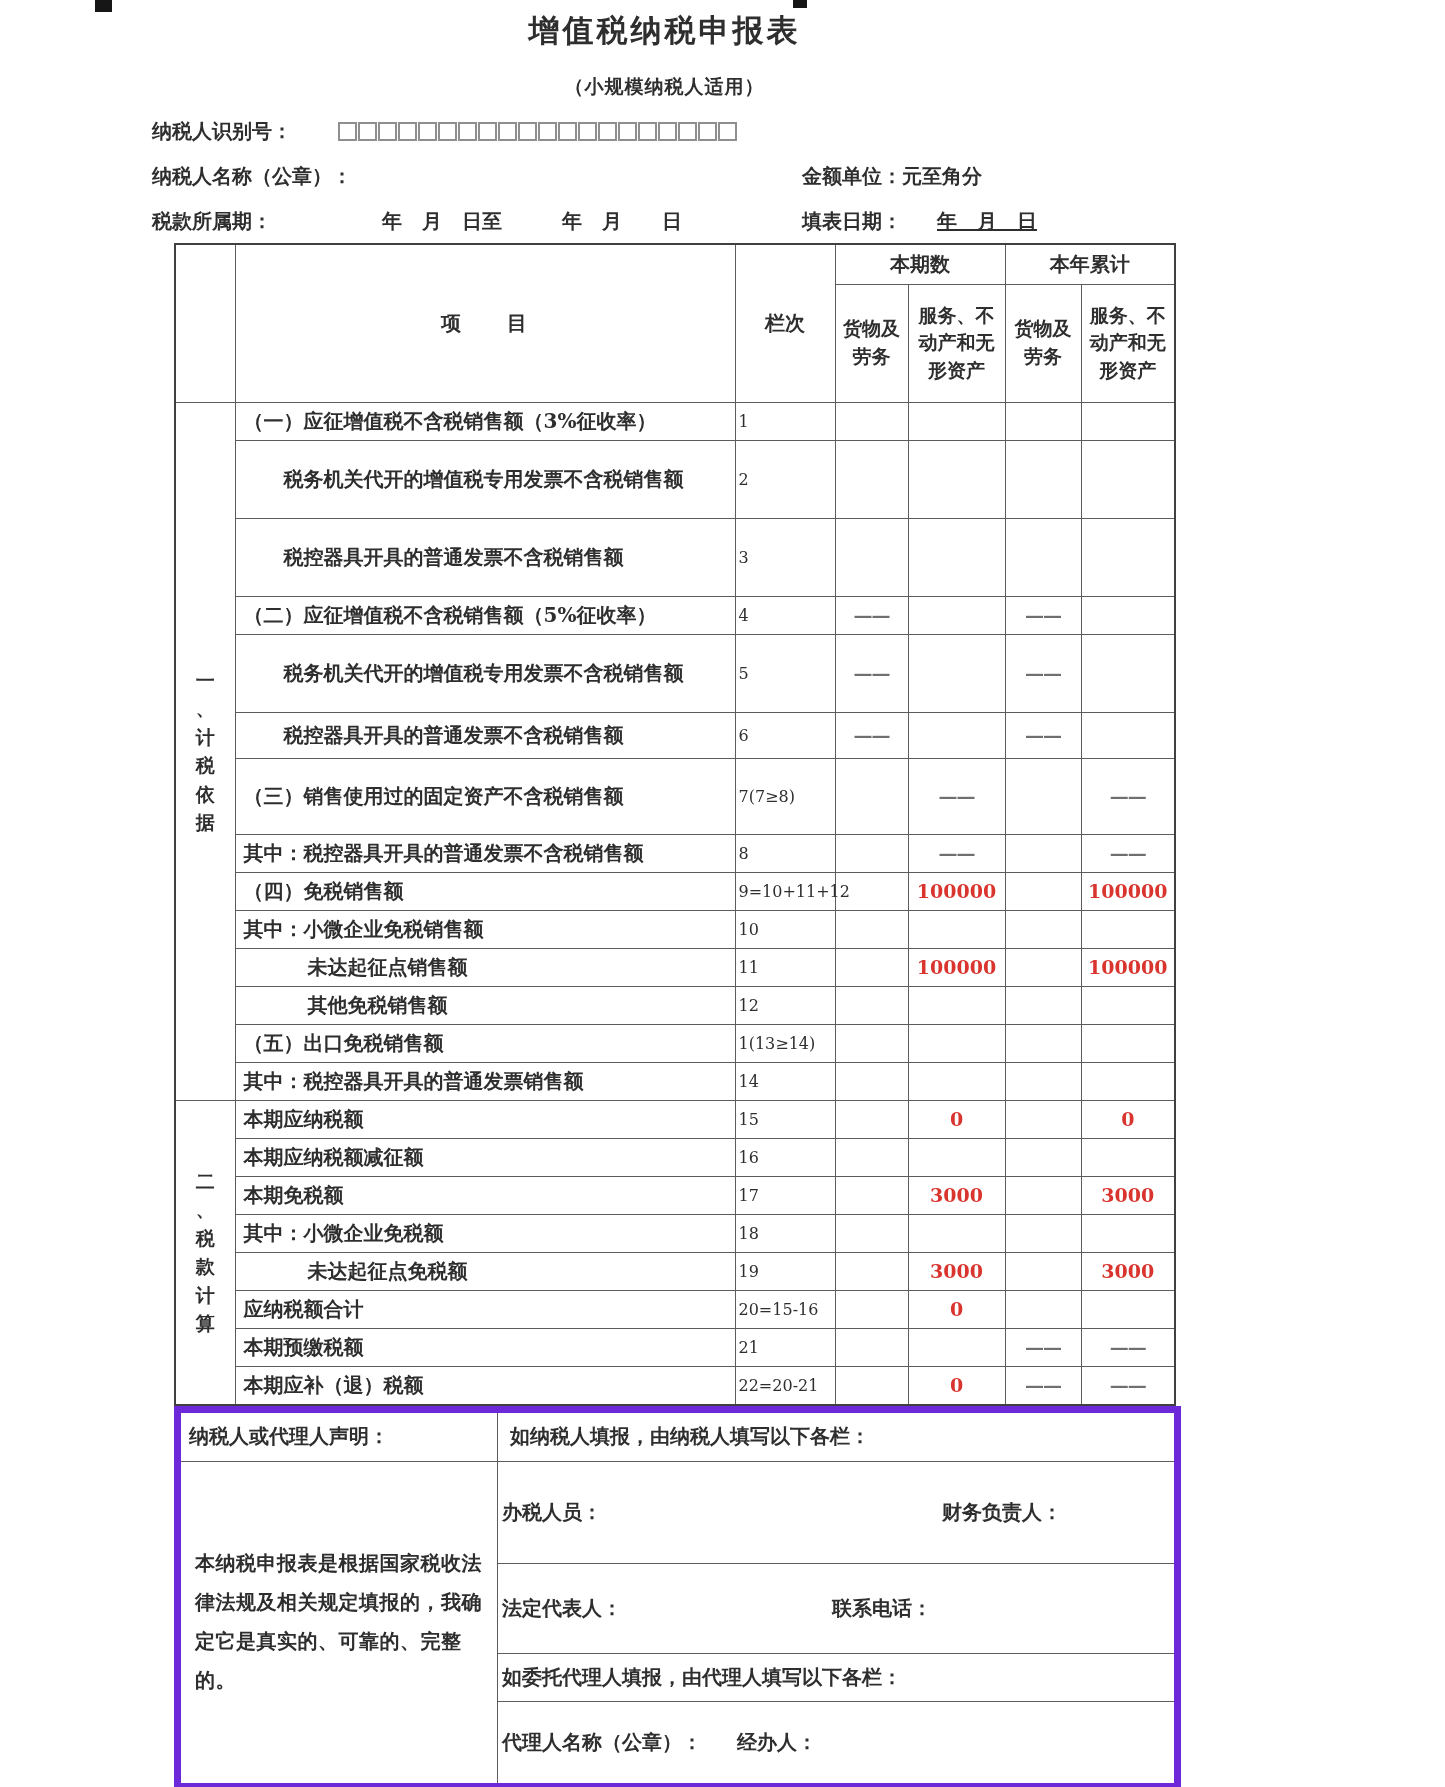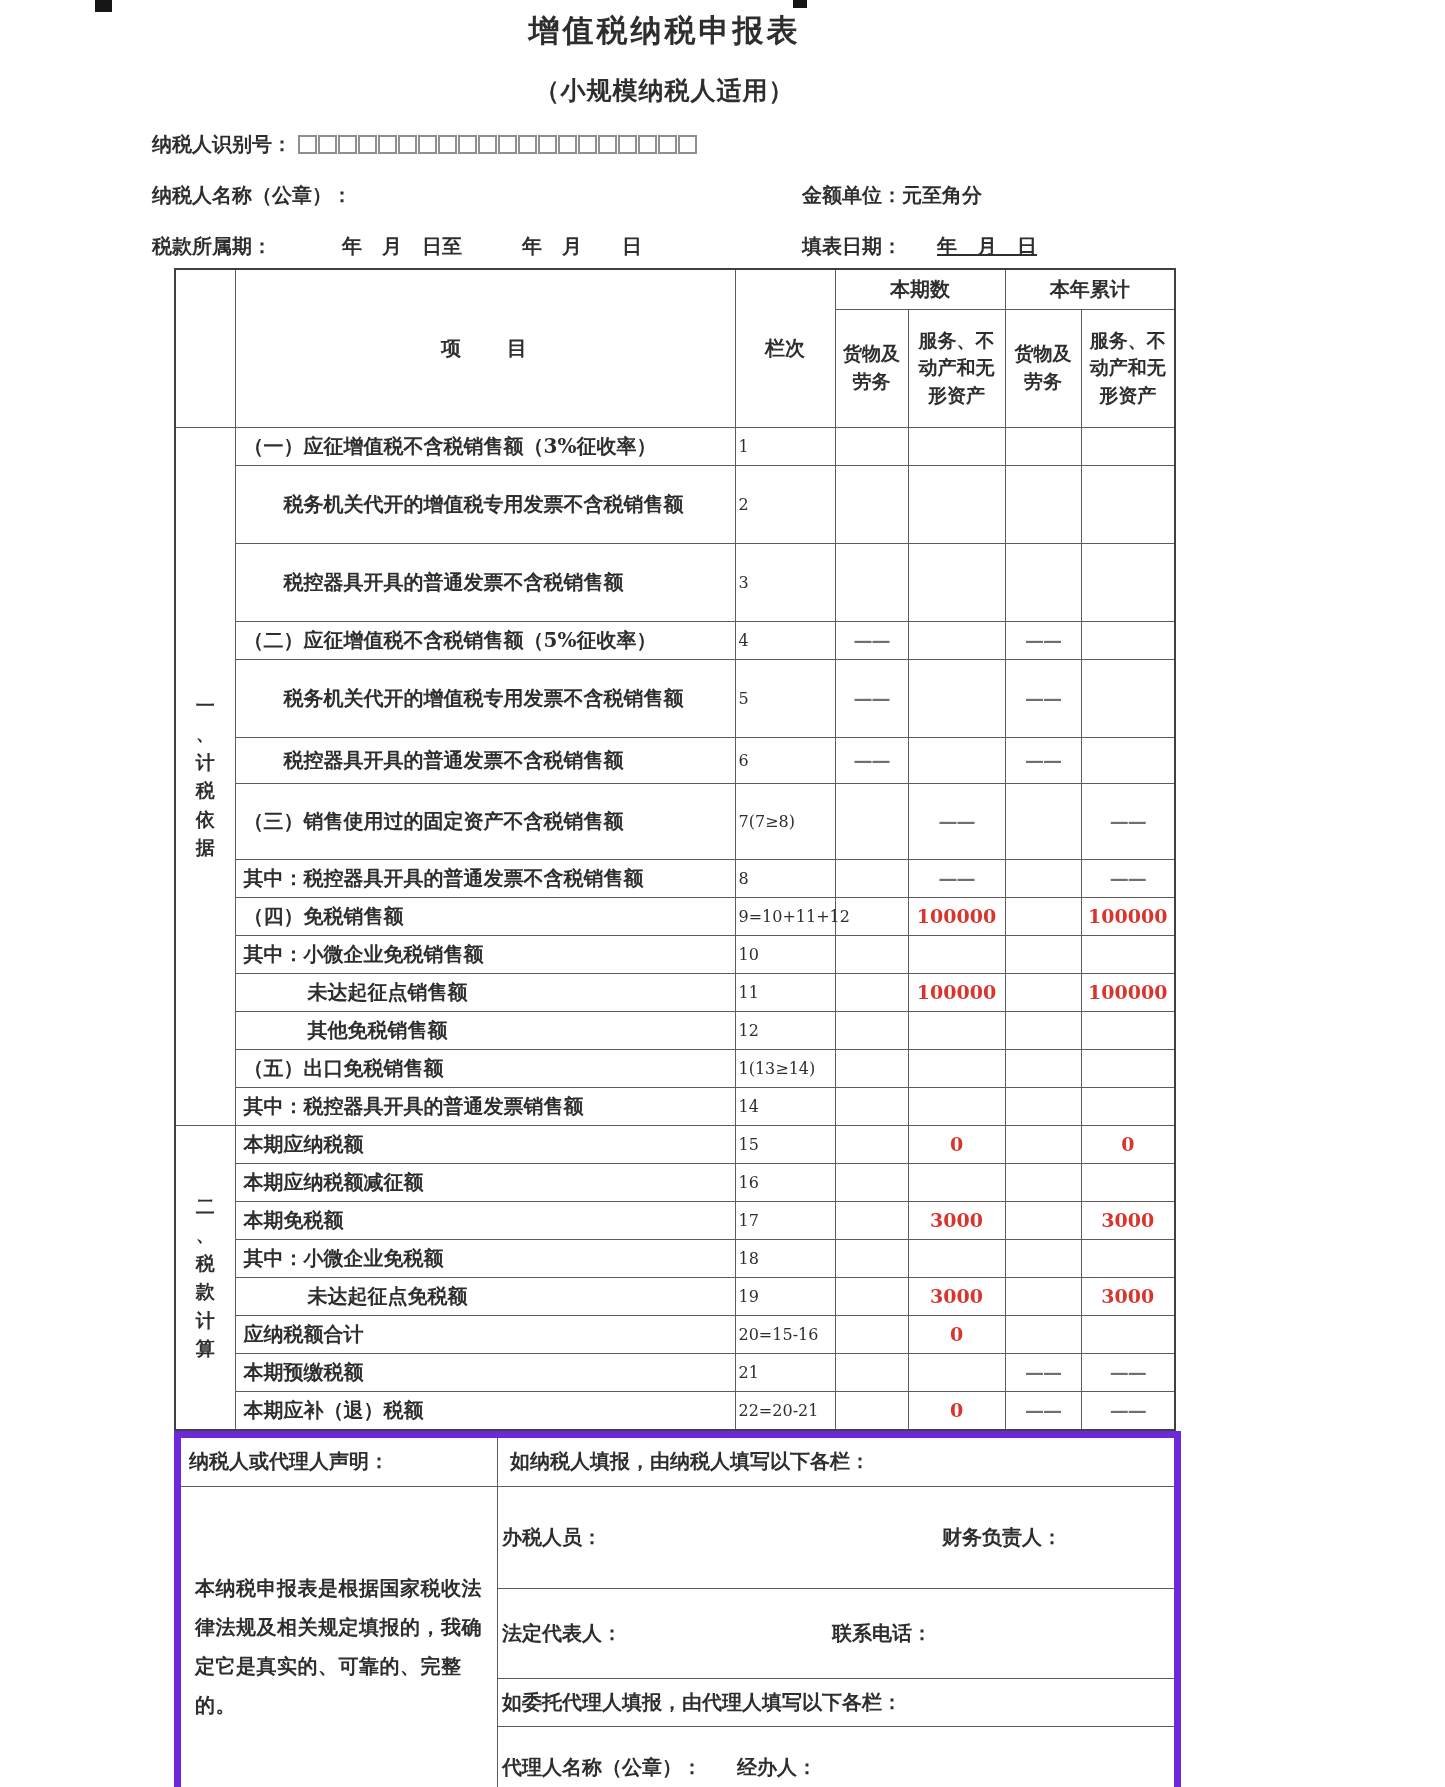--- a/index.html
+++ b/index.html
@@ -10,23 +10,23 @@
     font-family: "DejaVu Serif", "Liberation Serif", serif;
     color: var(--ink);
   }
   .scan-mark { position: absolute; background: #161616; }
   .mark1 { left: 95px; top: 0; width: 17px; height: 12px; }
   .mark2 { left: 793px; top: 0; width: 14px; height: 8px; }
 
   .content { position: absolute; left: 152px; top: 8px; width: 1025px; }
 
   .title { text-align: center; font-size: 31px; font-weight: bold; letter-spacing: 3px; margin-top: 2px; }
-  .subtitle { text-align: center; font-size: 25px; font-weight: bold; margin-top: 22px; letter-spacing: 1px; }
-
-  .hline { display: flex; align-items: center; font-size: 20px; font-weight: bold; margin-top: 24px; }
+  .subtitle { text-align: center; font-size: 19px; font-weight: bold; margin-top: 22px; letter-spacing: 1px; }
+
+  .hline { display: flex; align-items: center; font-size: 20px; font-weight: bold; margin-top: 18px; gap: 40px; }
   .hline .right-part { margin-left: auto; width: 375px; }
   .idboxes { display: inline-flex; margin-left: 6px; }
   .idbox { width: 19px; height: 19px; border: 2px solid #8f8f8f; margin-right: 1px; display: inline-block; background: #fff; }
 
   table { border-collapse: collapse; table-layout: fixed; }
   .main-table { width: 1000px; margin-left: 22px; margin-top: 8px; border: 2px solid #404040; }
   .main-table th, .main-table td { border: 1px solid var(--line); }
   .main-table th { font-size: 20px; font-weight: bold; padding: 2px; }
   .main-table tr.h1 th { height: 40px; }
   .main-table tr.h2 th { height: 118px; font-size: 19px; line-height: 1.45; padding: 2px 4px; text-align: center; vertical-align: middle; }

